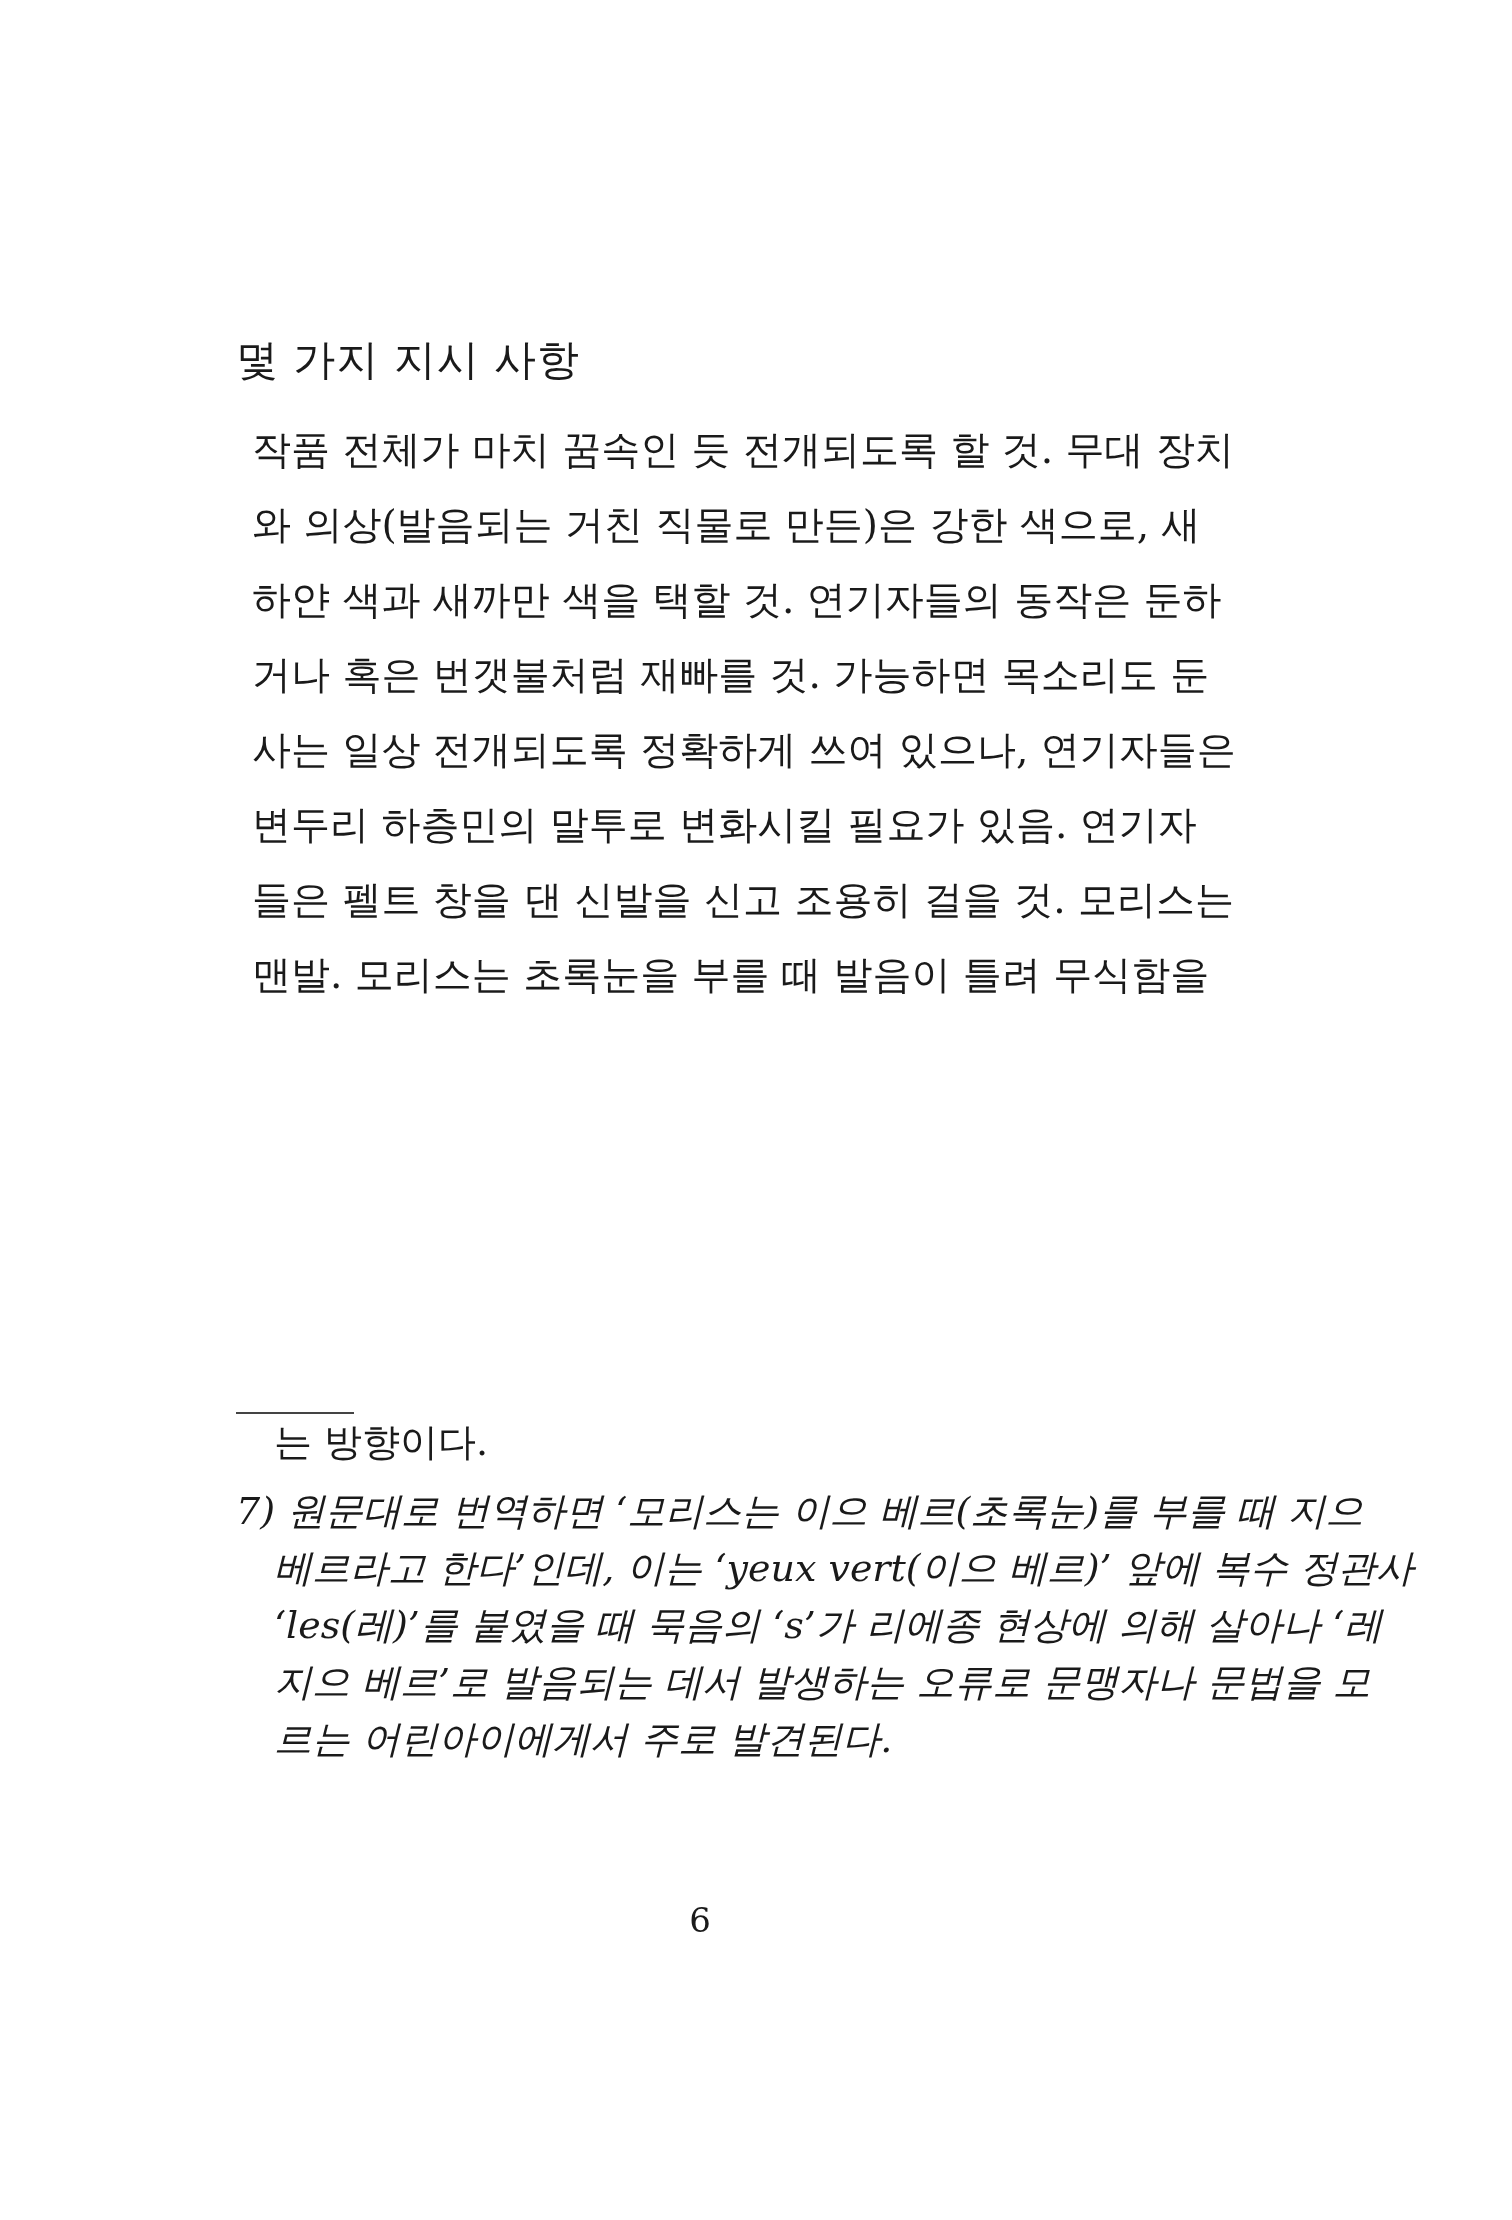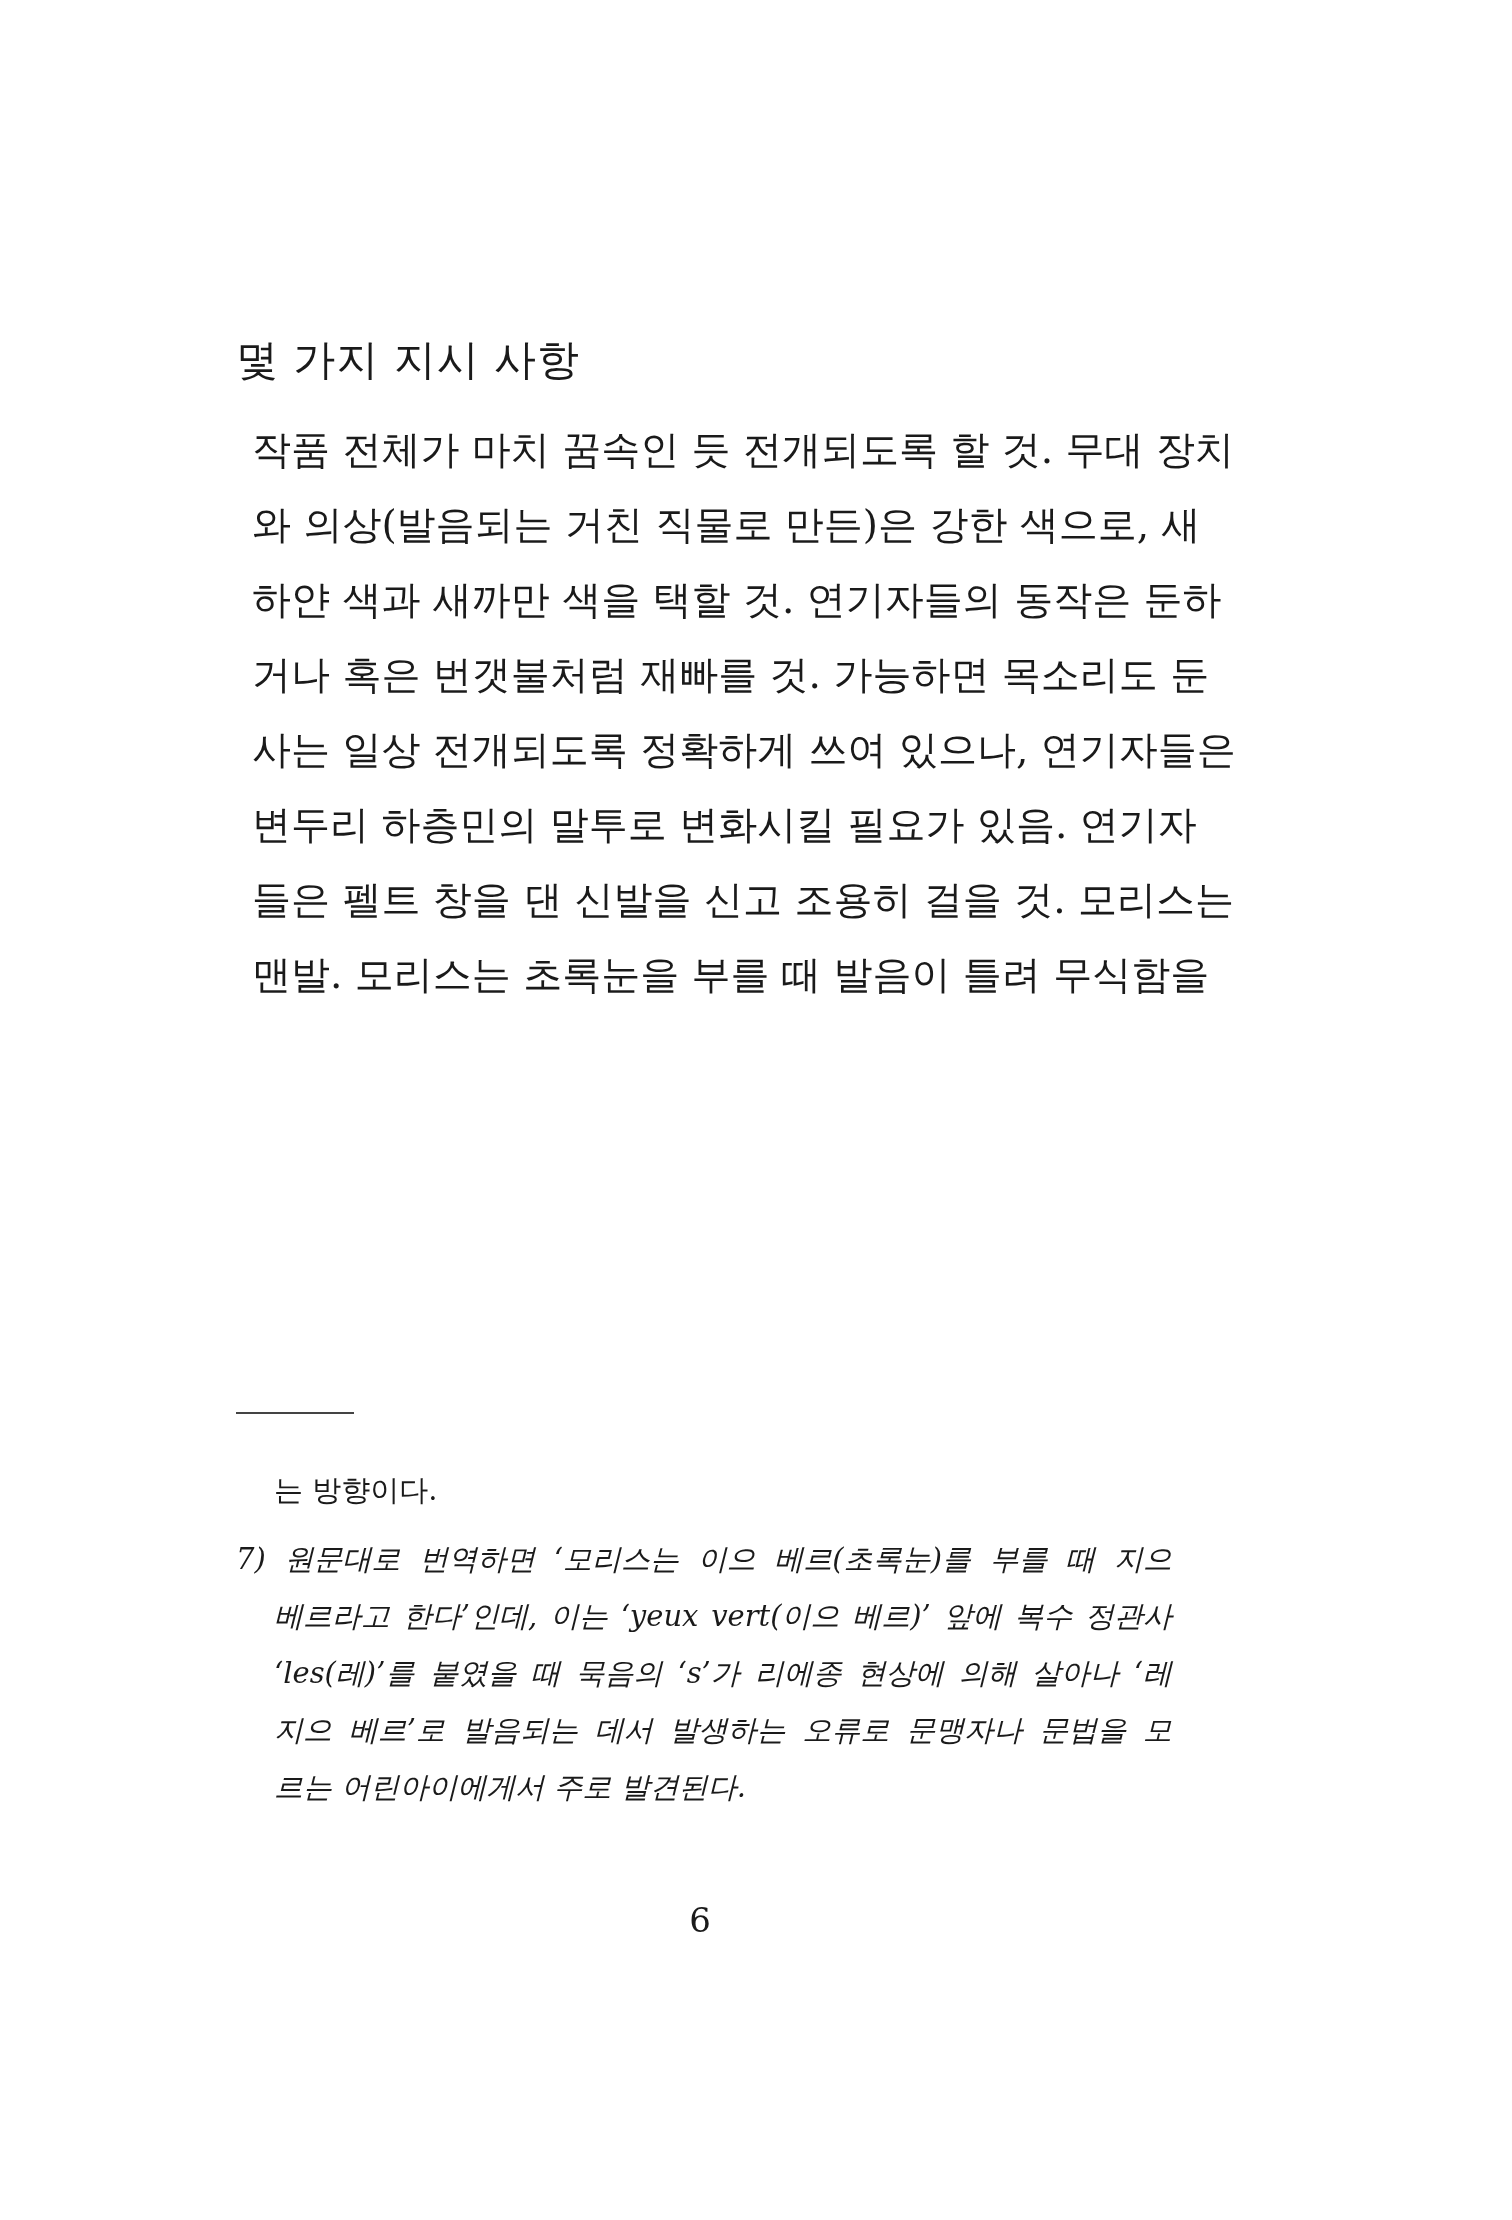--- a/index.html
+++ b/index.html
@@ -60,23 +60,23 @@
       position: absolute;
       left: 236px;
       top: 1412px;
       width: 118px;
       height: 2px;
       background: #444444;
     }
     .footnotes {
       position: absolute;
       left: 236px;
-      top: 1462px;
+      top: 1414px;
       width: 960px;
-      font-size: 29px;
+      font-size: 38px;
       line-height: 57px;
     }
     .fn-cont {
       padding-left: 38px;
       white-space: nowrap;
     }
     .fn-item {
       margin-top: 12px;
       font-style: italic;
     }

